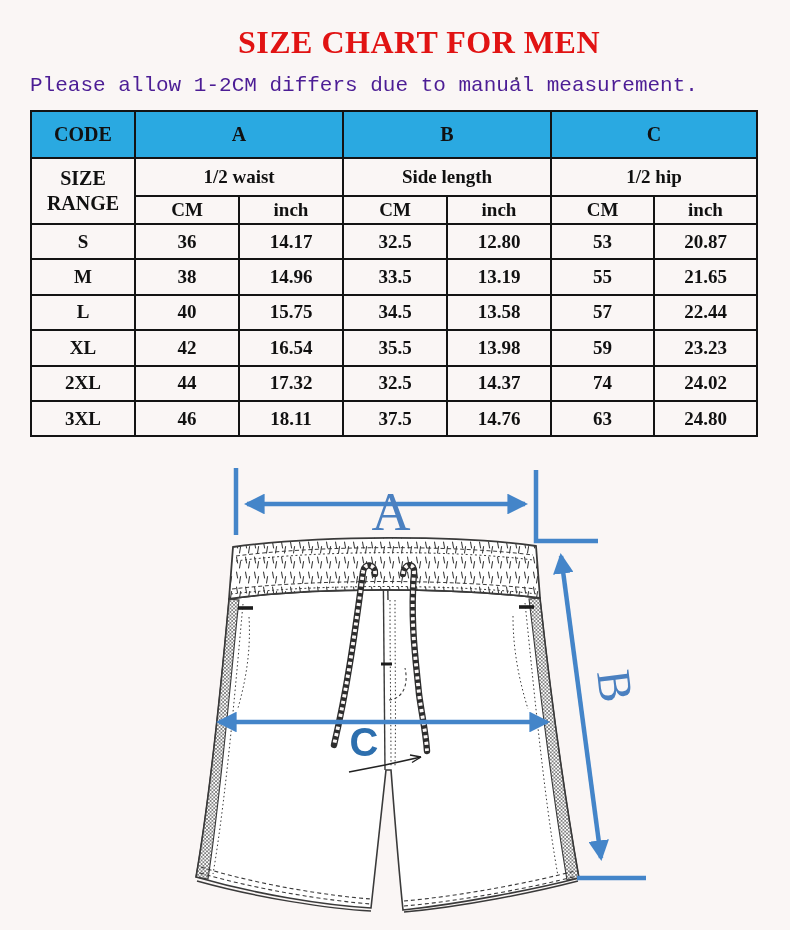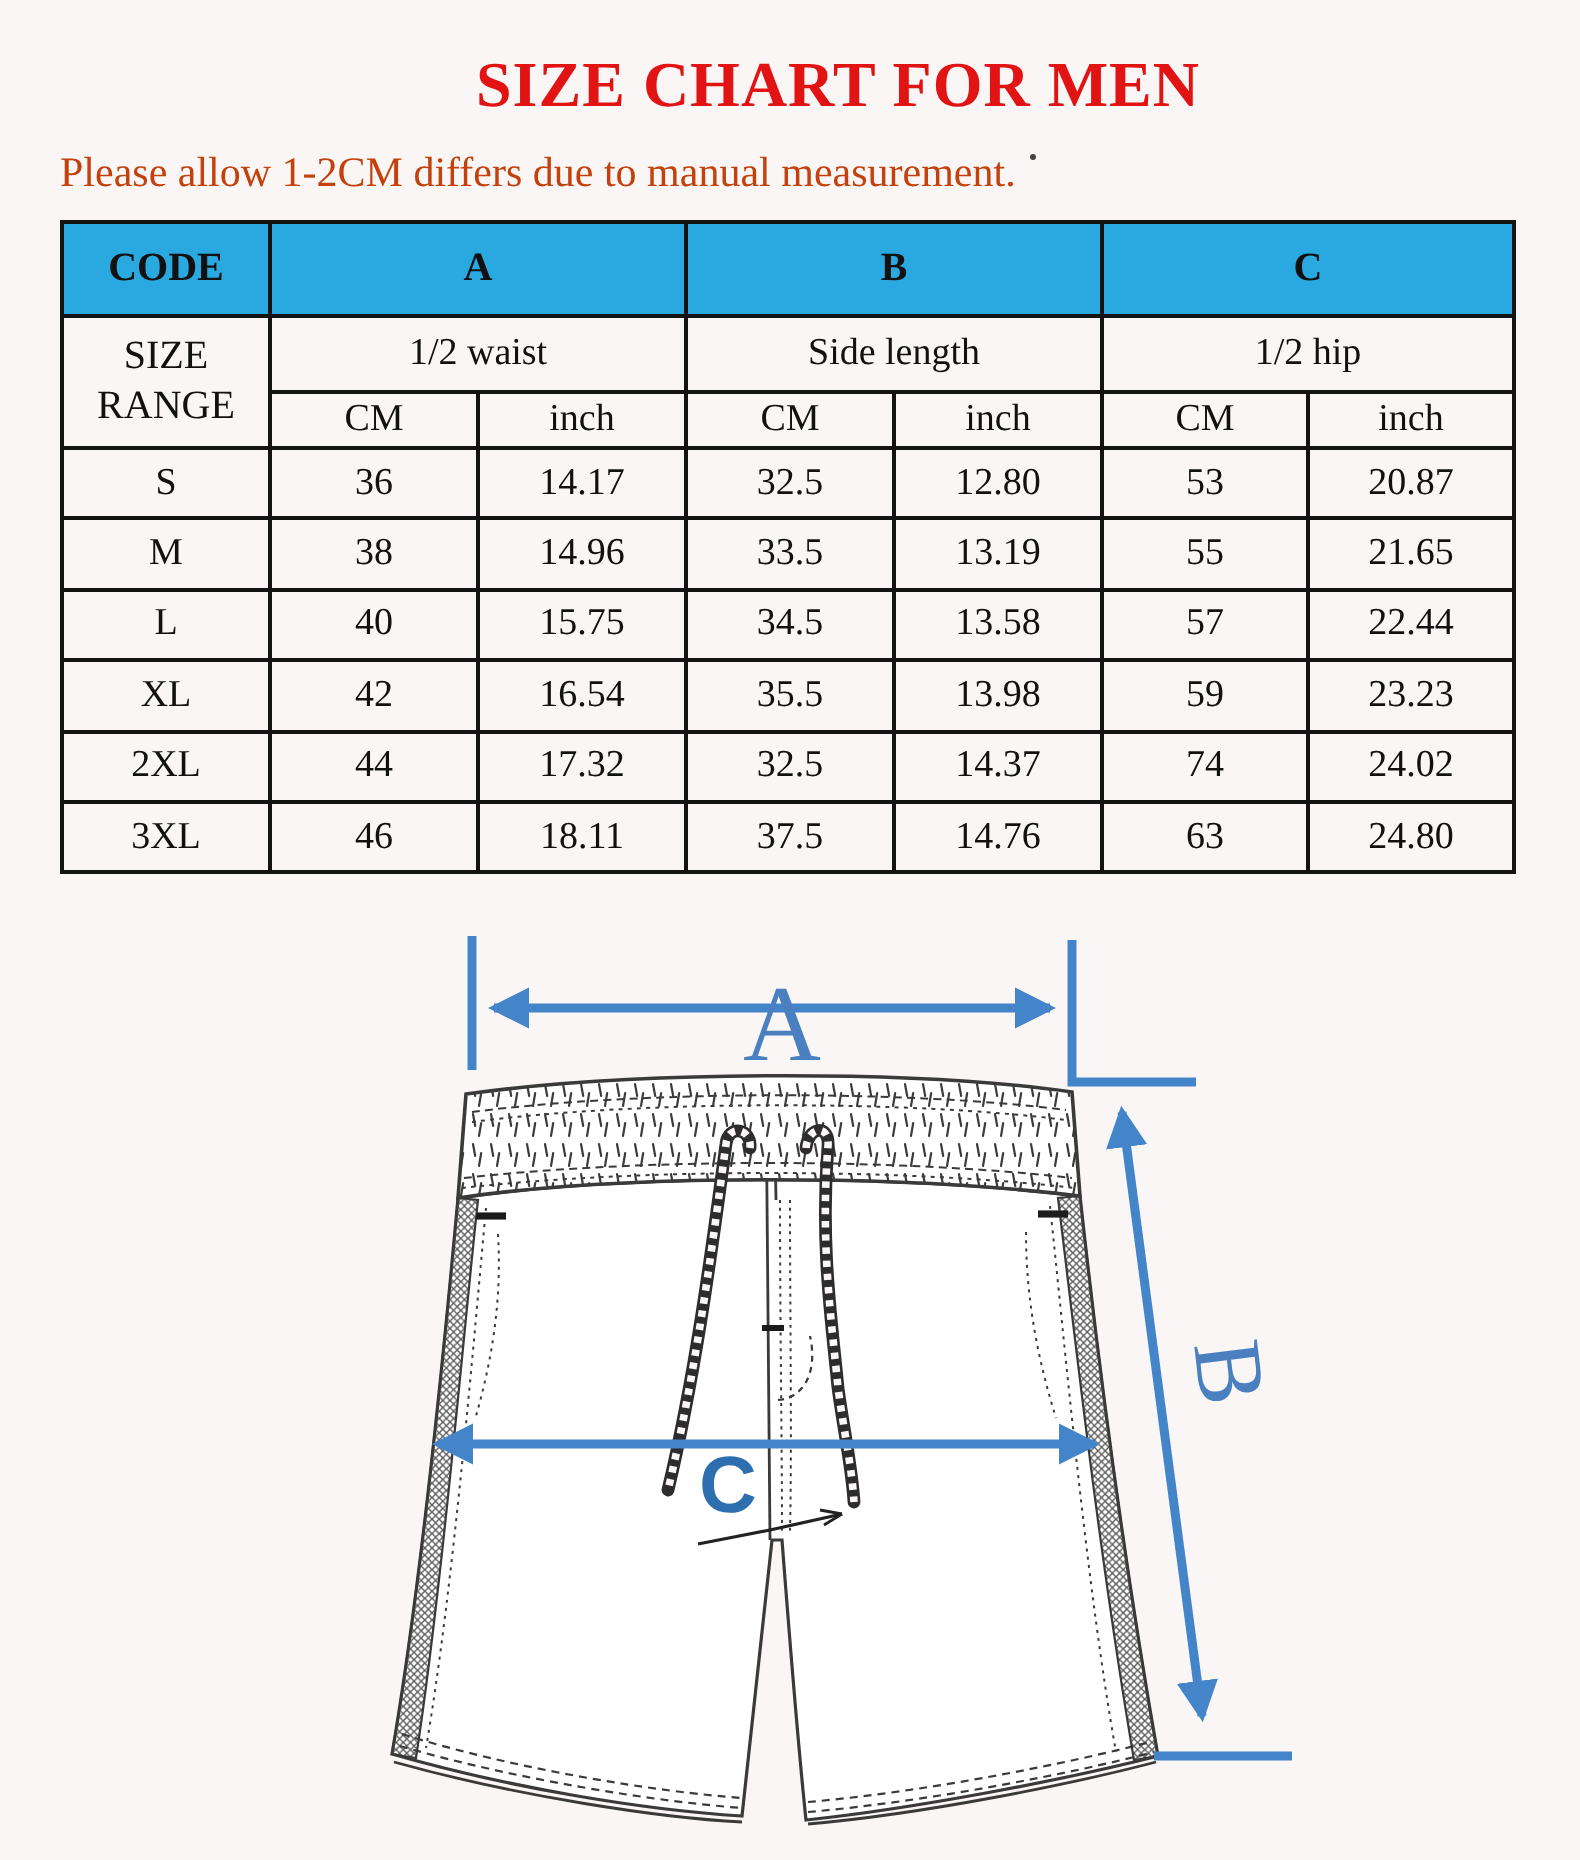--- a/index.html
+++ b/index.html
@@ -1,21 +1,21 @@
 <!DOCTYPE html>
 <html><head>
 <meta charset="utf-8">
 <style>
   html,body{margin:0;padding:0;background:#faf6f5;}
   .page{position:relative;width:790px;height:930px;background:#faf6f5;font-family:"Liberation Serif",serif;overflow:hidden;color:#141414;padding-left:48px;}
   .title{position:absolute;top:24px;left:0;width:100%;text-align:center;font-size:32px;font-weight:bold;color:#e11313;letter-spacing:.5px;}
-  .note{position:absolute;top:74px;left:30px;font-size:21px;color:#c2410c;}
+  .note{position:absolute;top:74px;left:30px;font-size:21px;color:#4c1d95;font-family:Liberation Mono, monospace;}
   .stray-dot{position:absolute;left:515px;top:77px;width:3px;height:3px;border-radius:50%;background:#444;}
   table.size{position:absolute;left:30px;top:110px;width:726px;border-collapse:collapse;table-layout:fixed;text-align:center;}
-  .size th,.size td{border:2px solid #131313;padding:0;font-weight:normal;font-size:19px;color:#111;}
+  .size th,.size td{border:2px solid #131313;padding:0;font-weight:bold;font-size:19px;color:#111;}
   .size thead tr.top th{background:#2aa9e1;font-weight:bold;font-size:20px;}
   .size .size-range{font-size:20px;line-height:1.25;}
   .size tbody tr{height:35.4px;}
 </style>
 </head>
 <body>
 
 <div class="page">
 
   <div class="title">SIZE CHART FOR MEN</div>

